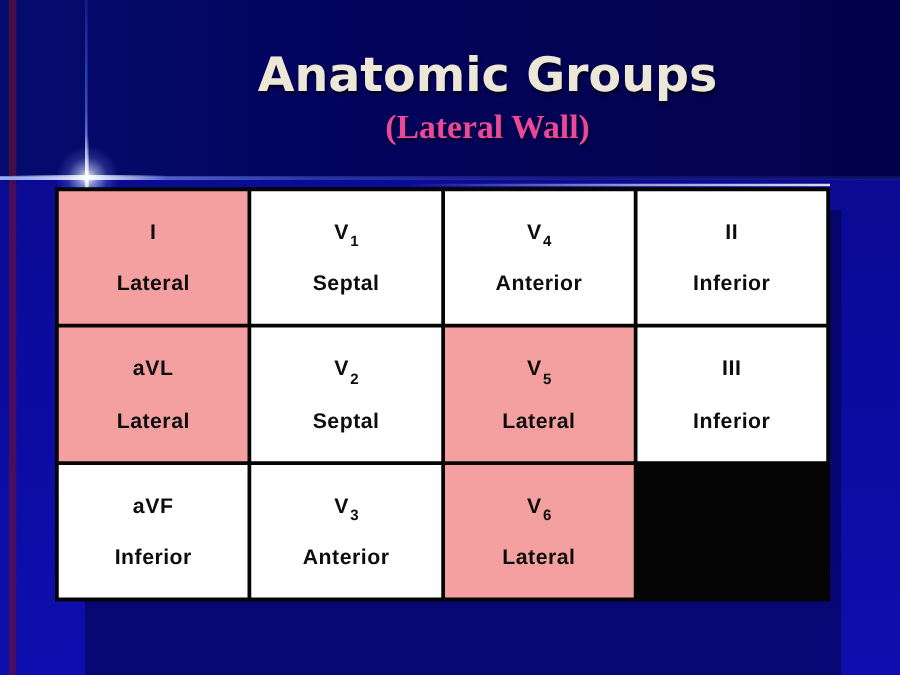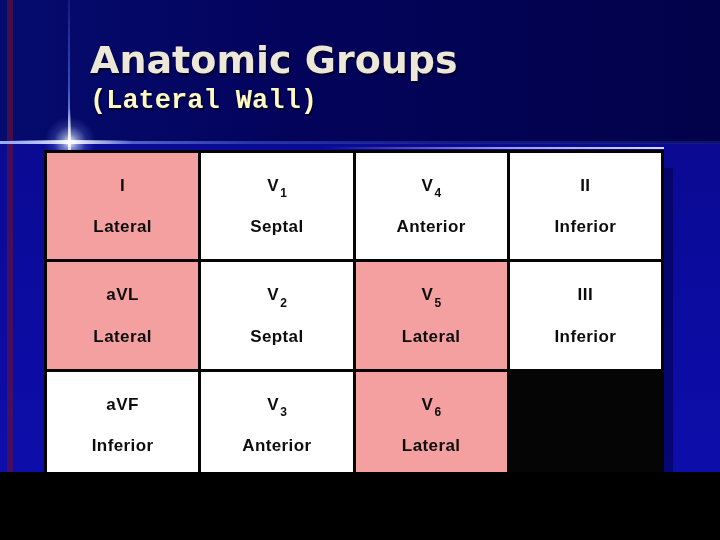--- a/index.html
+++ b/index.html
@@ -1,18 +1,19 @@
 <!DOCTYPE html>
 <html><head>
 <meta charset="utf-8">
 <style>
   html,body{margin:0;padding:0;background:#000;}
   .slide{
-    position:relative;width:720px;height:472px;overflow:hidden;
+    position:relative;width:720px;height:540px;overflow:hidden;
     font-family:"Liberation Sans",sans-serif;
+    text-align:center;
   }
   
   .bg-top{position:absolute;left:0;top:0;width:720px;height:143px;
     background:linear-gradient(90deg,#050b6e 0%,#03035c 40%,#02024a 100%);}
   .bg-bottom{position:absolute;left:0;top:143px;width:720px;height:397px;
     background:linear-gradient(180deg,#0a0a93 0%,#0c0ca4 55%,#0e0eae 100%);}
   
   .red-stripe{position:absolute;left:7px;top:0;width:6px;height:540px;
     background:#6e1030;opacity:.6;}
   
@@ -25,22 +26,22 @@
   .flare-h{position:absolute;left:8px;top:140px;width:125px;height:4px;
     background:linear-gradient(90deg,rgba(255,255,255,0) 0%,rgba(255,255,255,.9) 50%,rgba(255,255,255,0) 100%);}
   .flare-v{position:absolute;left:68px;top:108px;width:3px;height:68px;
     background:linear-gradient(180deg,rgba(255,255,255,0) 0%,rgba(255,255,255,.9) 50%,rgba(255,255,255,0) 100%);}
   
   .title{position:absolute;left:90px;top:38px;width:600px;
     font-family:"DejaVu Sans","Liberation Sans",sans-serif;font-weight:bold;
     font-size:38px;color:#ede7d7;letter-spacing:0px;
     text-shadow:1px 2px 2px rgba(0,0,25,.85);}
   .subtitle{position:absolute;left:90px;top:86px;width:600px;
-    font-family:Liberation Mono, monospace;font-weight:bold;
-    font-size:27px;color:#fef9c3;text-shadow:1px 2px 2px rgba(0,0,25,.85);}
+    font-family:Liberation Serif, serif;font-weight:bold;
+    font-size:27px;color:#ec4899;text-shadow:1px 2px 2px rgba(0,0,25,.85);}
   
   .table-shadow{position:absolute;left:68px;top:168px;width:605px;height:372px;
     background:#00003e;opacity:.5;}
   
   .table-topedge{position:absolute;left:44px;top:147px;width:620px;height:2px;
     background:linear-gradient(90deg,rgba(255,255,255,0) 0%,rgba(255,255,255,0) 45%,rgba(255,255,255,.6) 75%,rgba(255,255,255,.85) 100%);}
   
   .leads-table{position:absolute;left:44px;top:150px;width:620px;height:331px;
     box-sizing:border-box;border:3px solid #050505;background:#050505;
     display:grid;grid-template-columns:repeat(4,1fr);grid-template-rows:repeat(3,1fr);

